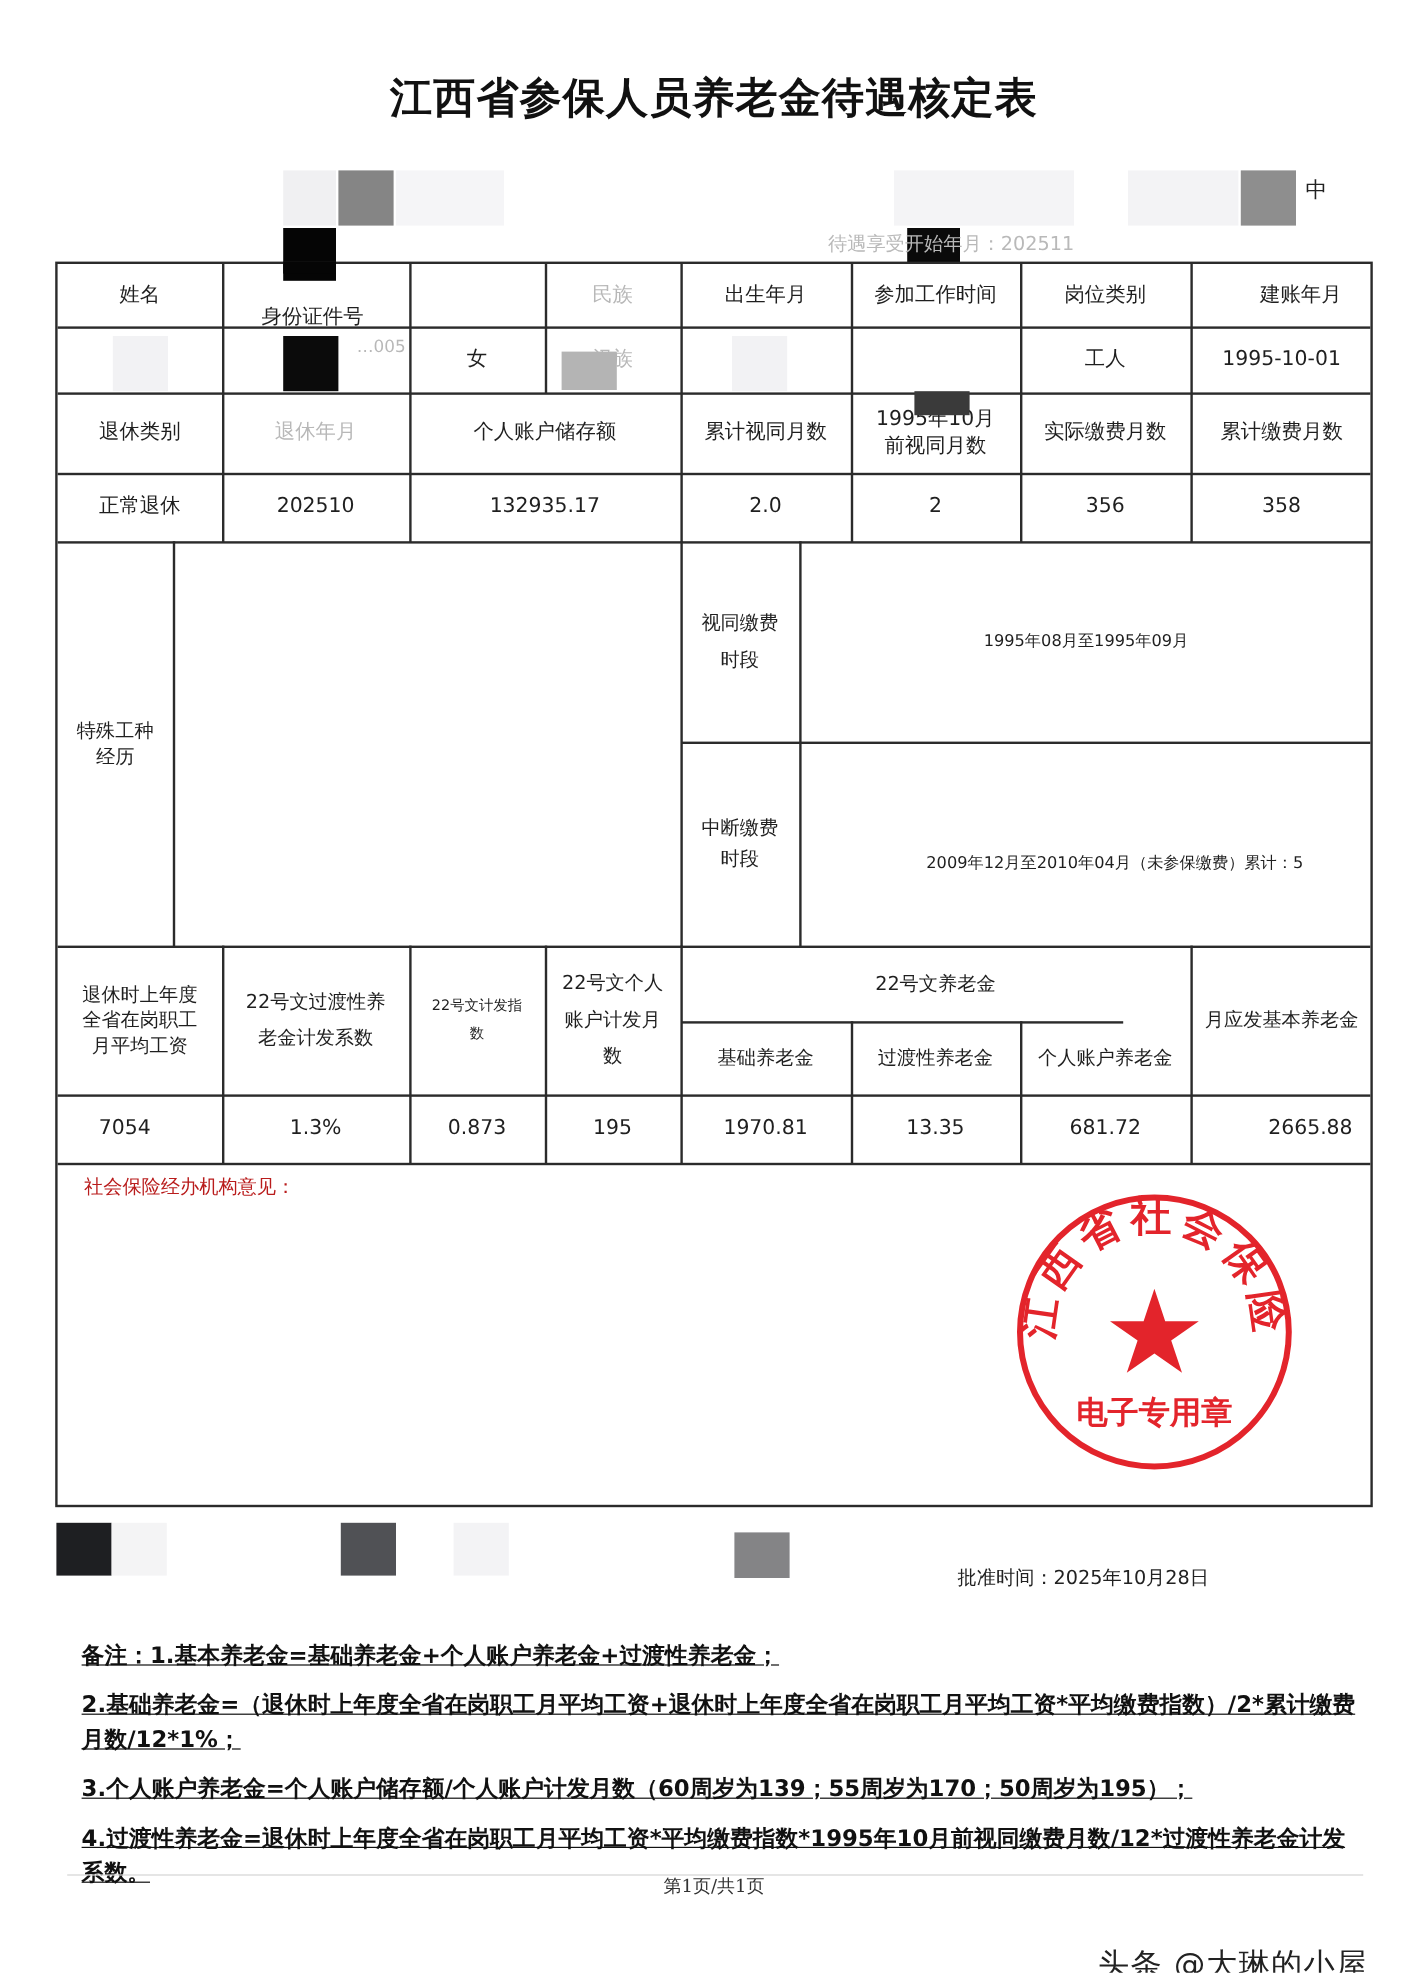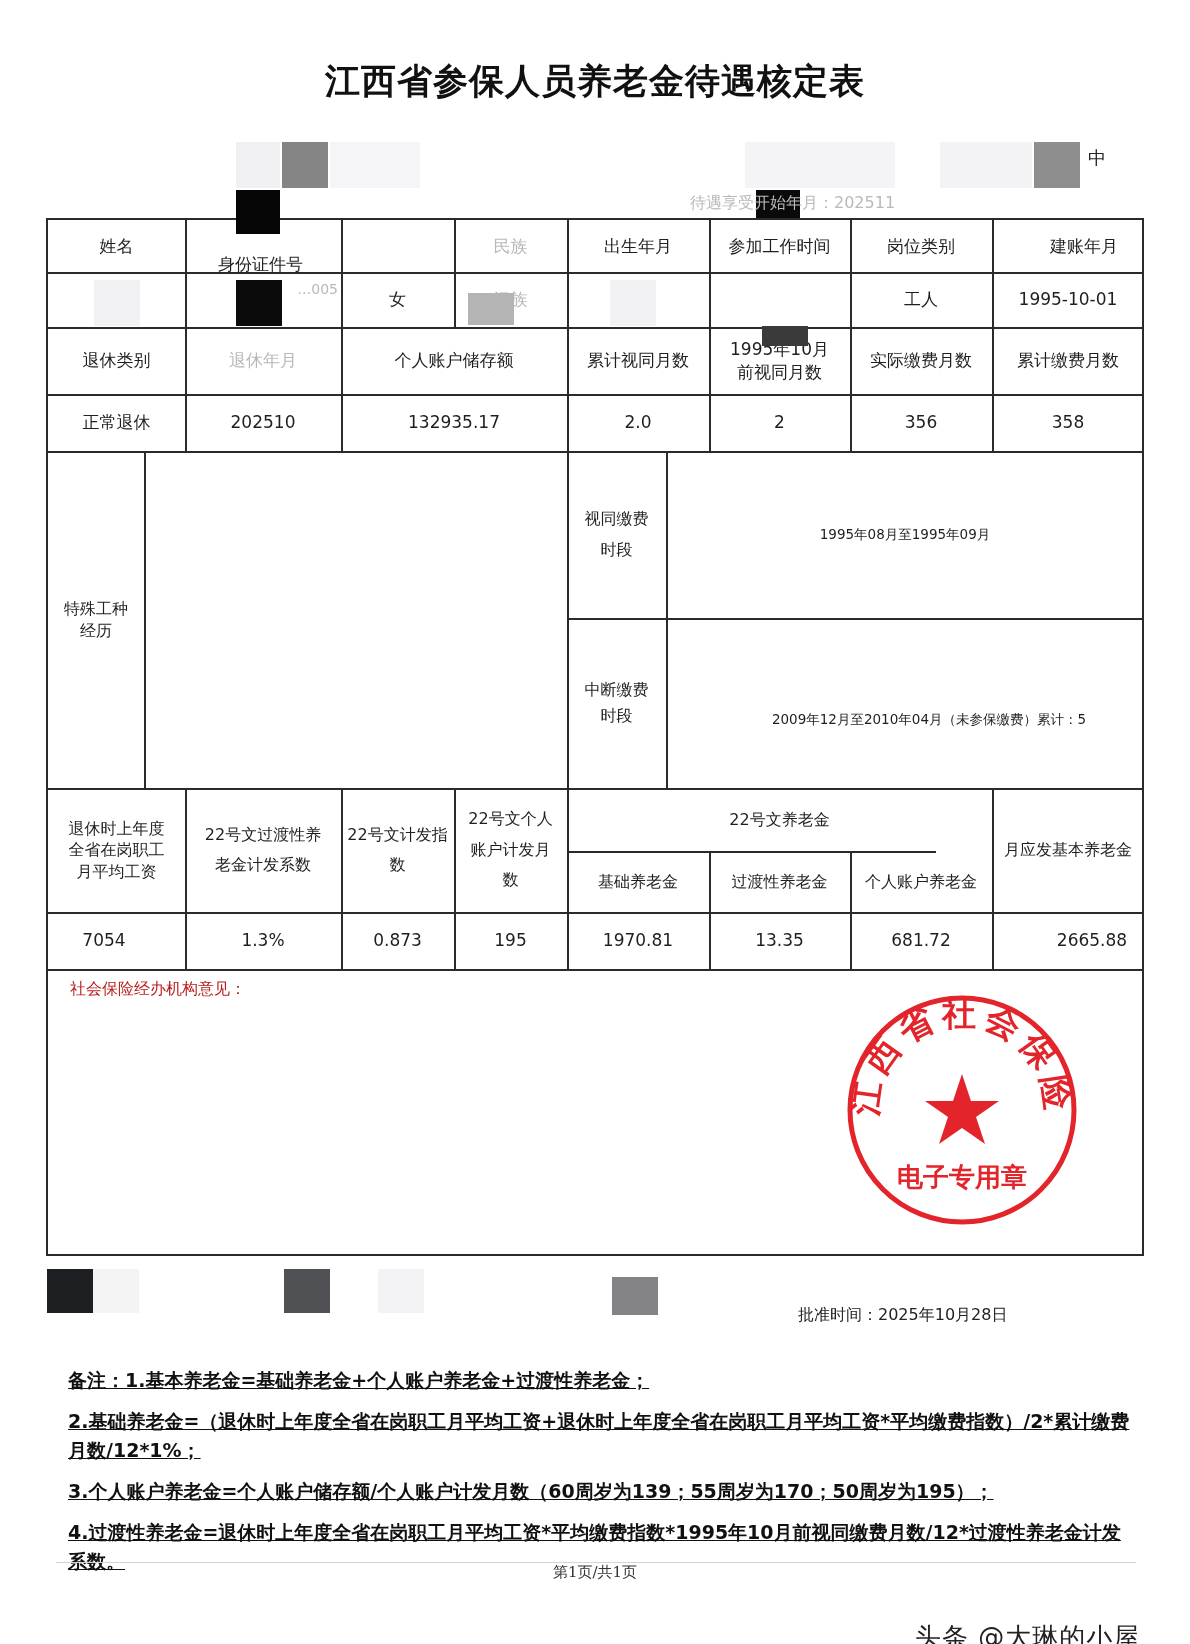--- a/index.html
+++ b/index.html
@@ -114,21 +114,21 @@
   <div class="cell" style="left:944px;top:174px;width:152px;height:57px;">358</div>
 
   <div class="cell" style="left:0;top:231px;width:96px;height:337px;padding:0 12px;font-size:16px;">特殊工种经历</div>
   <div class="cell" style="left:519px;top:231px;width:99px;height:167px;padding:0 14px;font-size:16px;line-height:1.9;">视同缴费时段</div>
   <div class="cell small" style="left:618px;top:231px;width:478px;height:167px;">1995年08月至1995年09月</div>
   <div class="cell" style="left:519px;top:398px;width:99px;height:170px;padding:0 14px;font-size:16px;line-height:1.6;">中断缴费时段</div>
   <div class="cell small" style="left:618px;top:398px;width:478px;height:202px;margin-left:24px;">2009年12月至2010年04月（未参保缴费）累计：5</div>
 
   <div class="cell" style="left:0;top:568px;width:137px;height:124px;padding:0 14px;font-size:16px;">退休时上年度全省在岗职工月平均工资</div>
   <div class="cell" style="left:137px;top:568px;width:156px;height:124px;padding:0 14px;font-size:16px;line-height:1.9;">22号文过渡性养老金计发系数</div>
-  <div class="cell" style="left:293px;top:568px;width:113px;height:124px;padding:0 0;font-size:16px;line-height:1.9;">22号文计发指数</div>
+  <div class="cell" style="left:293px;top:568px;width:113px;height:124px;padding:0 16px;font-size:12px;line-height:1.9;">22号文计发指数</div>
   <div class="cell" style="left:406px;top:568px;width:113px;height:124px;padding:0 10px;font-size:16px;line-height:1.9;">22号文个人账户计发月数</div>
   <div class="cell" style="left:519px;top:568px;width:425px;height:63px;font-size:16px;">22号文养老金</div>
   <div class="cell" style="left:519px;top:631px;width:142px;height:61px;font-size:16px;">基础养老金</div>
   <div class="cell" style="left:661px;top:631px;width:141px;height:61px;font-size:16px;">过渡性养老金</div>
   <div class="cell" style="left:802px;top:631px;width:142px;height:61px;padding:0 12px;font-size:16px;">个人账户养老金</div>
   <div class="cell" style="left:944px;top:568px;width:152px;height:124px;padding:0 12px;font-size:16px;">月应发基本养老金</div>
 
   <div class="cell" style="left:0;top:692px;width:112px;height:57px;">7054</div>
   <div class="cell" style="left:137px;top:692px;width:156px;height:57px;">1.3%</div>
   <div class="cell" style="left:293px;top:692px;width:113px;height:57px;">0.873</div>

